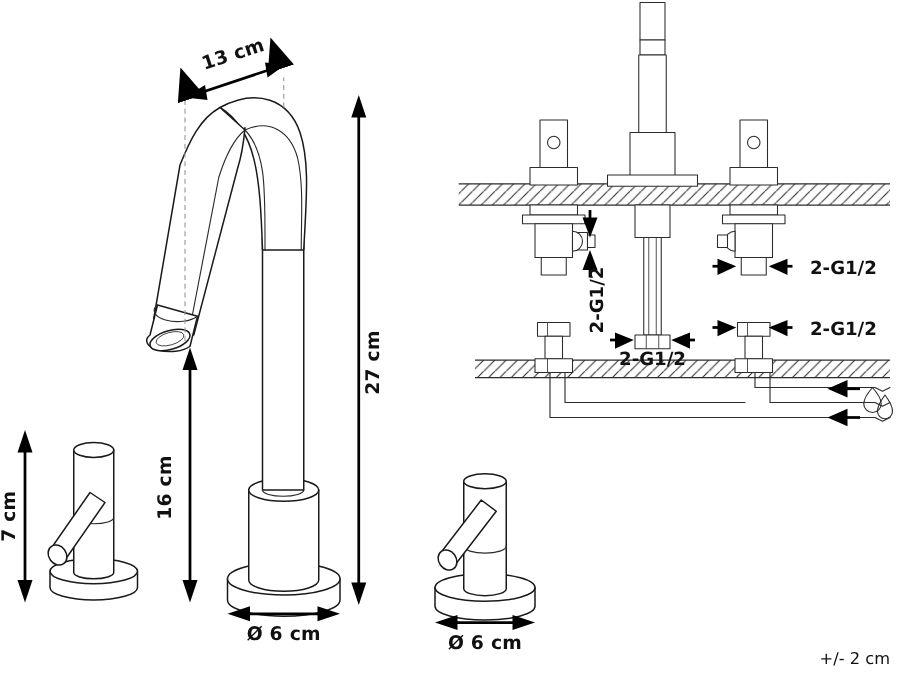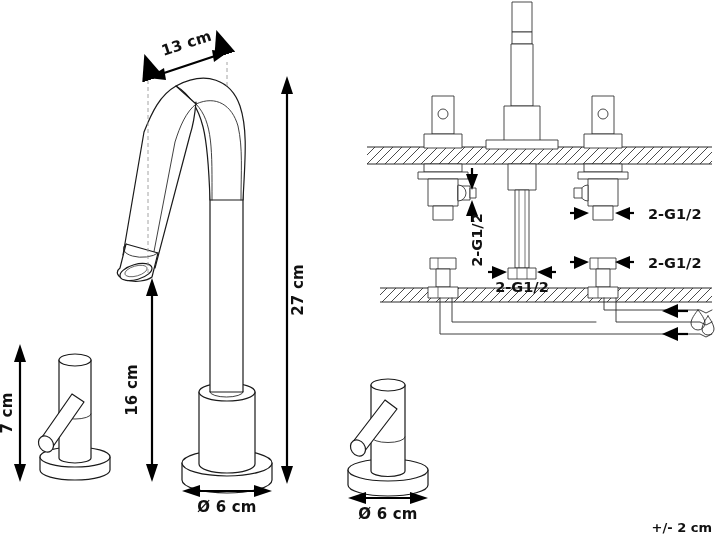--- a/index.html
+++ b/index.html
@@ -79,21 +79,21 @@
     font-size: 14.5px;
     font-weight: bold;
     fill: #111111;
   }
   .tol-text {
     position: absolute;
     right: 8px;
     bottom: 6px;
     font-family: "DejaVu Sans", "Liberation Sans", sans-serif;
     font-size: 13px;
-    font-weight: bold;
+    font-weight: normal;
     color: #111111;
     white-space: nowrap;
   }
 </style>
 </head>
 <body>
 
 <div id="sheet">
 
   <svg class="layer" viewBox="0 0 720 541">

